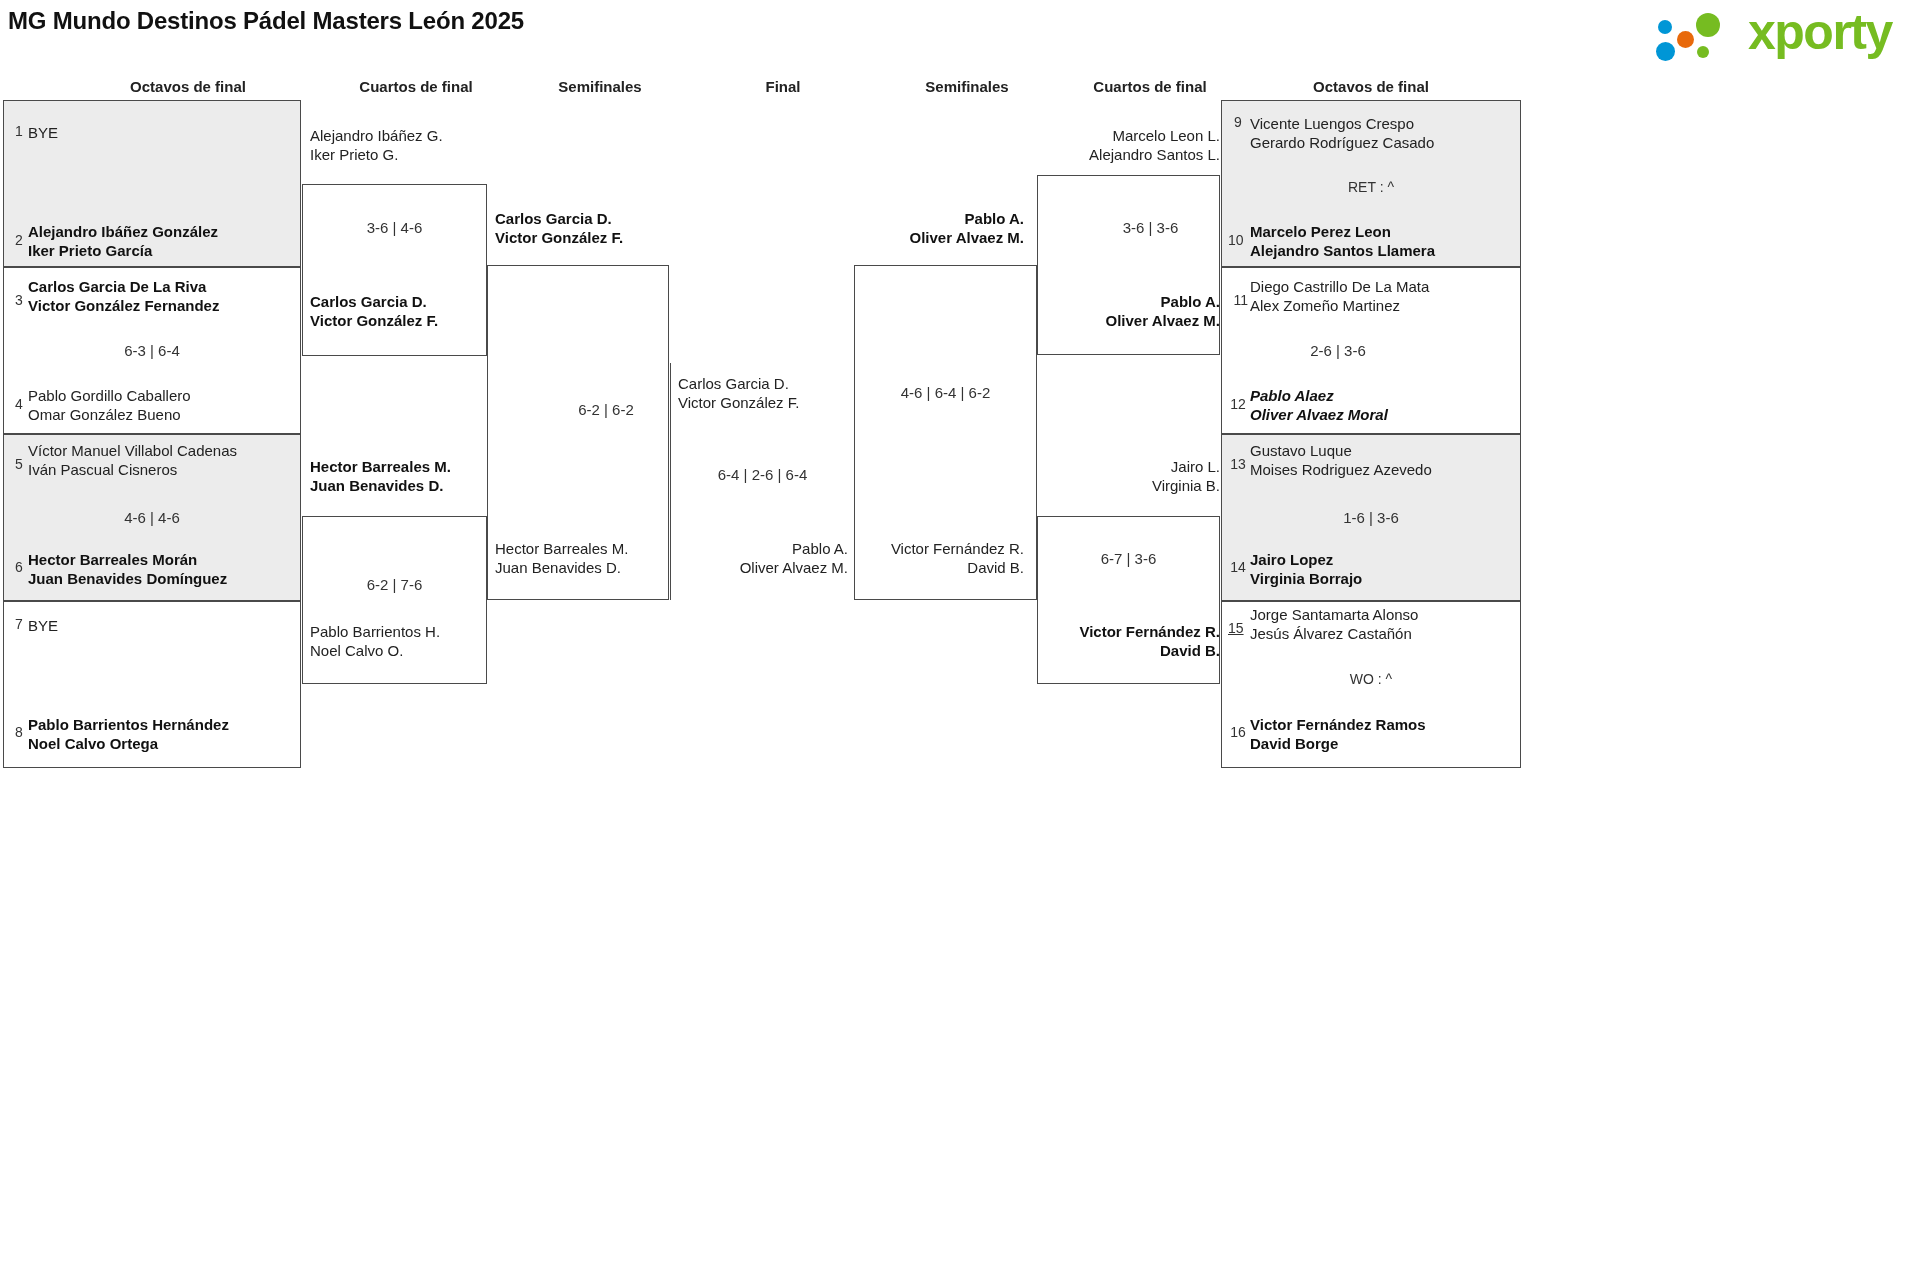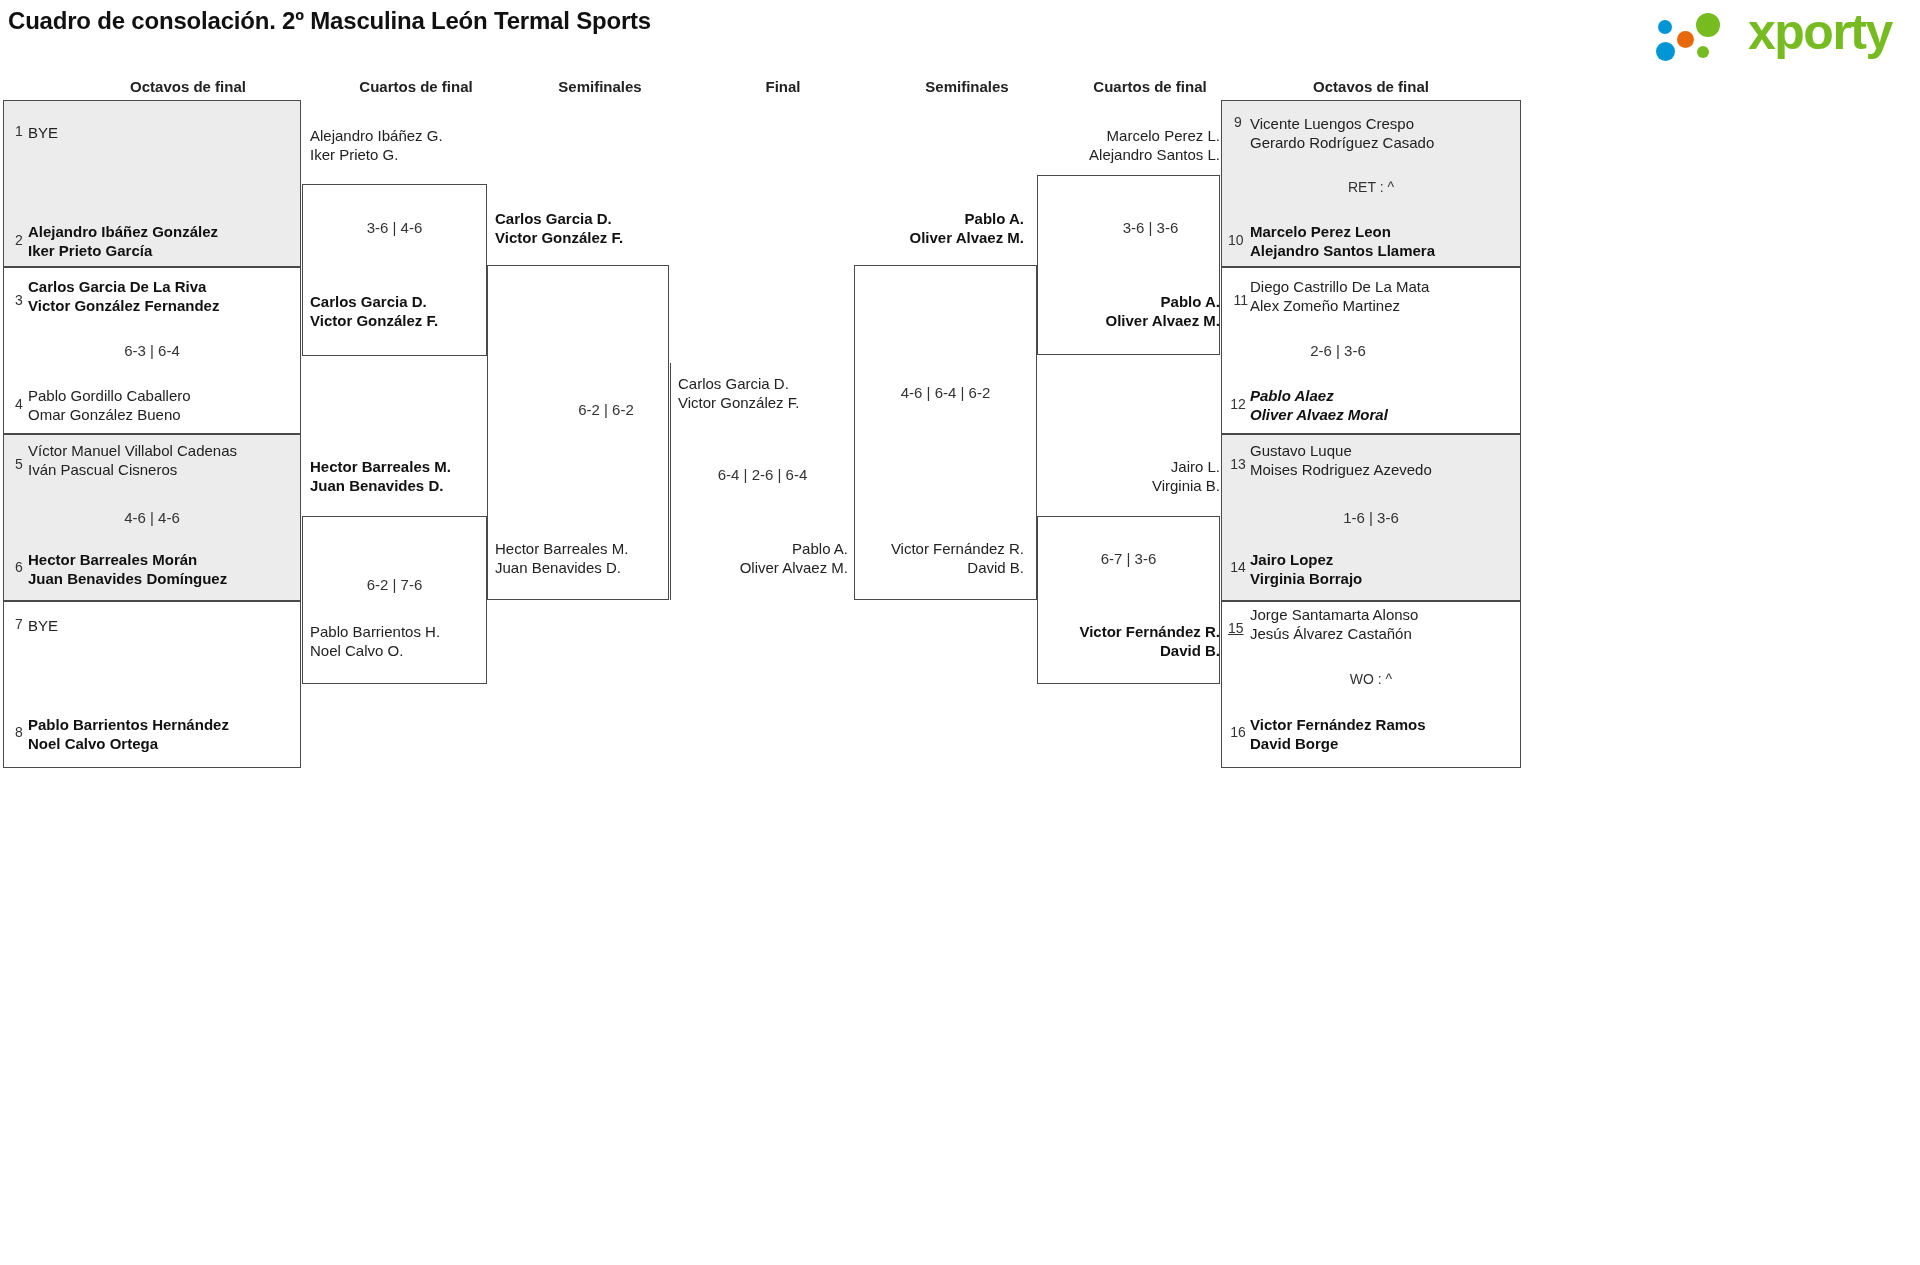--- a/index.html
+++ b/index.html
@@ -71,21 +71,21 @@
     white-space: nowrap;
   }
   .vline { position: absolute; background: #4a4a4a; width: 1px; }
 </style>
 </head>
 <body>
 
 <div id="root">
 
   <div class="title-block">
-    <div class="title-line">Cuadro de consolación. 2º Masculina León Termal Sports</div>
+    <div class="title-line">MG Mundo Destinos Pádel Masters León 2025</div>
   </div>
 
   <div class="logo">
     <div class="logo-dots">
       <div class="dot" style="left:2px;  top:8px;  width:14px; height:14px; background:#0096d6;"></div>
       <div class="dot" style="left:0px;  top:30px; width:19px; height:19px; background:#0096d6;"></div>
       <div class="dot" style="left:21px; top:19px; width:17px; height:17px; background:#e8690b;"></div>
       <div class="dot" style="left:41px; top:34px; width:12px; height:12px; background:#76bc21;"></div>
       <div class="dot" style="left:40px; top:1px;  width:24px; height:24px; background:#76bc21;"></div>
     </div>
@@ -207,21 +207,21 @@
   </div>
 
   <div class="slot" style="left:854px; top:265px; width:183px; height:335px;"></div>
   <div class="score center" style="left:854px; top:384px; width:183px;">4-6 | 6-4 | 6-2</div>
   <div class="names right" style="left:854px; top:539px; width:170px;">
     <div>Victor Fernández R.</div>
     <div>David B.</div>
   </div>
 
   <div class="names right" style="left:1037px; top:126px; width:183px;">
-    <div>Marcelo Perez L.</div>
+    <div>Marcelo Leon L.</div>
     <div>Alejandro Santos L.</div>
   </div>
 
   <div class="slot" style="left:1037px; top:175px; width:183px; height:180px;"></div>
   <div class="score center" style="left:1037px; top:219px; width:183px;padding-left:44px;">3-6 | 3-6</div>
   <div class="names win right" style="left:1037px; top:292px; width:183px;">
     <div>Pablo A.</div>
     <div>Oliver Alvaez M.</div>
   </div>
 

